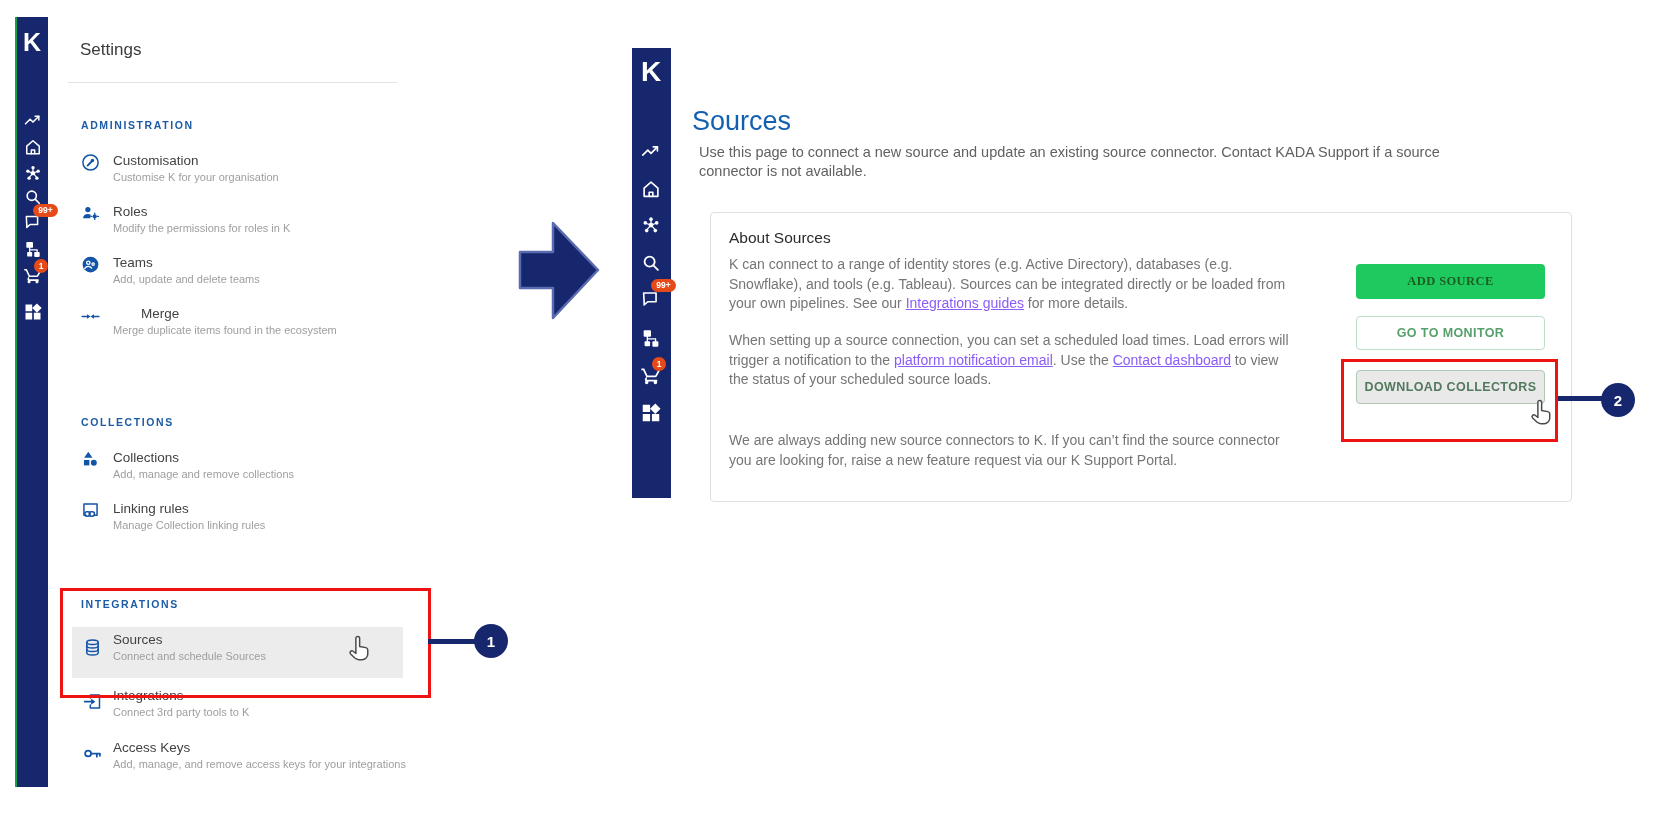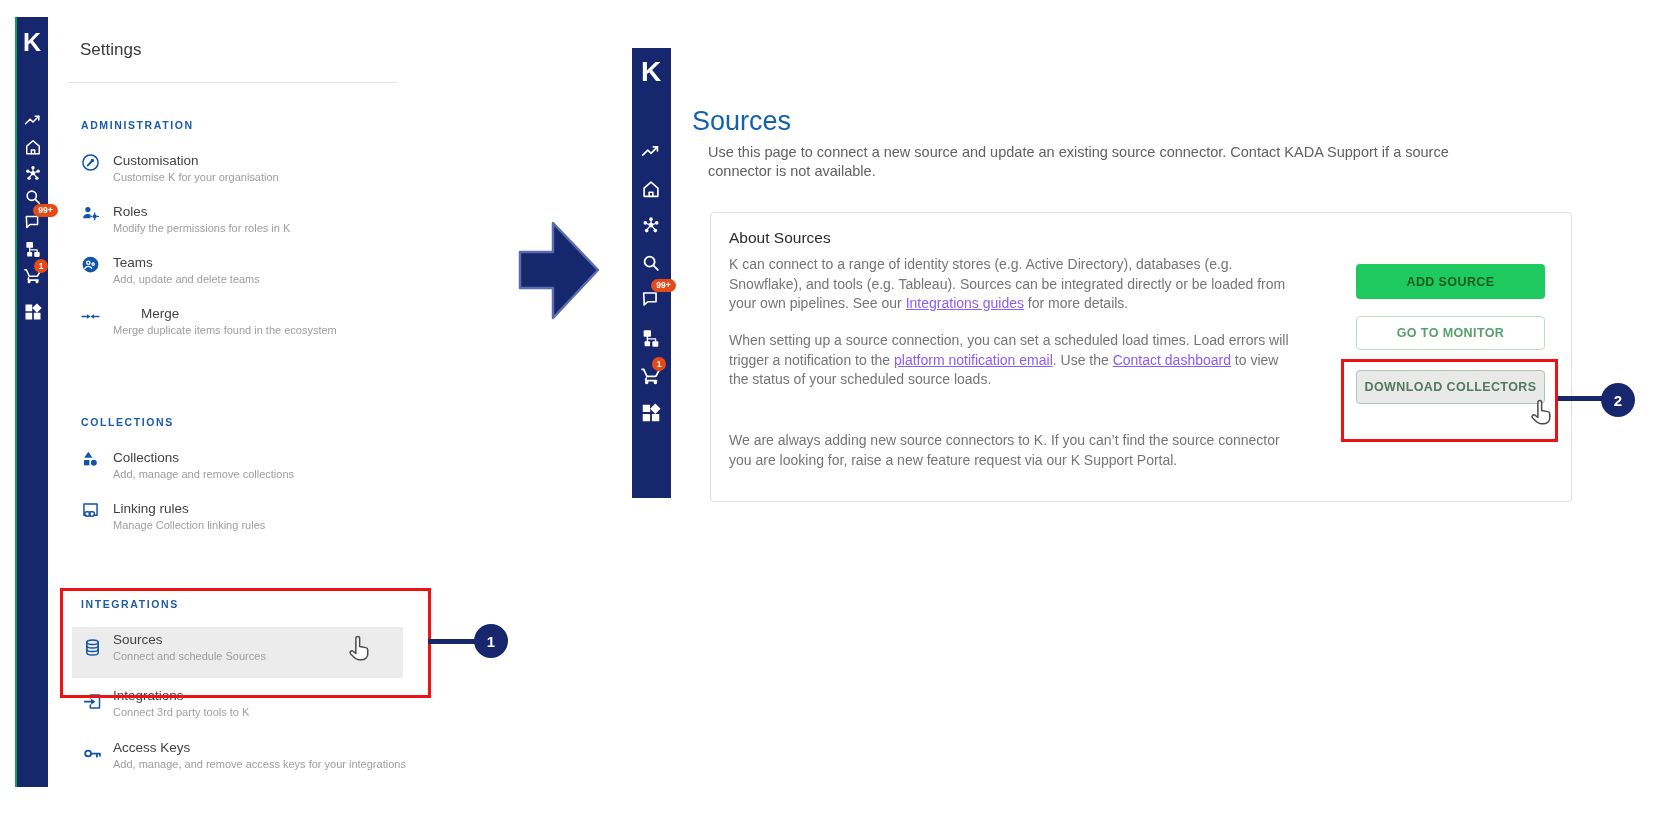--- a/index.html
+++ b/index.html
@@ -297,36 +297,36 @@
       <div class="badge dot" style="left:12px;top:-7px;">1</div>
     </div>
     <div class="nav-item" style="left:8px;top:354px;width:22px;height:22px;">
       <svg viewBox="0 0 24 24">
           <path class="f" d="M13 13v8h8v-8h-8zM3 21h8v-8H3v8zM3 3v8h8V3H3zm13.7-1.3L11 7.3 16.7 13l5.7-5.7-5.7-5.6z"></path>
         </svg>
     </div>
   </div>
 
   <div class="sources-title" style="left:92px;top:106px;">Sources</div>
-  <div class="sources-desc" style="left:108px;top:143px;">Use this page to connect a new source and update an existing source connector. Contact KADA Support if a source connector is not available.</div>
+  <div class="sources-desc" style="left:99px;top:143px;">Use this page to connect a new source and update an existing source connector. Contact KADA Support if a source connector is not available.</div>
 
   <div class="card" style="left:110px;top:212px;width:860px;height:288px;">
     <div class="card-title" style="left:18px;top:16px;">About Sources</div>
 
     <div class="para" style="left:18px;top:42px;">
       <span>K can connect to a range of identity stores (e.g. Active Directory), databases (e.g. Snowflake), and tools (e.g. Tableau). Sources can be integrated directly or be loaded from your own pipelines. See our </span><a href="#">Integrations guides</a><span> for more details.</span>
     </div>
 
     <div class="para" style="left:18px;top:118px;">
       <span>When setting up a source connection, you can set a scheduled load times. Load errors will trigger a notification to the </span><a href="#">platform notification email</a><span>. Use the </span><a href="#">Contact dashboard</a><span> to view the status of your scheduled source loads.</span>
     </div>
 
     <div class="para" style="left:18px;top:218px;">We are always adding new source connectors to K. If you can’t find the source connector you are looking for, raise a new feature request via our K Support Portal.</div>
 
-    <div class="btn btn-primary" style="left:645px;top:51px;">ADD SOURCE</div>
+    <div class="btn btn-primary" style="left:645px;top:51px;font-family:Liberation Serif, serif;">ADD SOURCE</div>
     <div class="btn btn-hover" style="left:645px;top:157px;">DOWNLOAD COLLECTORS</div>
     <div class="btn btn-outline" style="left:645px;top:103px;">GO TO MONITOR</div>
   </div>
 
   <div class="redbox" style="left:741px;top:359px;width:211px;height:77px;"></div>
   <div class="conn" style="left:958px;top:396px;width:46px;"></div>
   <div class="callout" style="left:1001px;top:383px;">2</div>
   <div class="cursor" style="left:926px;top:398px;">
     <svg viewBox="0 0 24 24">
         <path d="M9.5 3.5c0-.8.7-1.5 1.5-1.5s1.5.7 1.5 1.5V10l4.9.9c.9.2 1.6 1 1.6 1.9V16c0 2.5-2 4.5-4.5 4.5h-2.6c-1.2 0-2.3-.5-3.2-1.3L5.3 16c-.6-.6-.6-1.5 0-2.1.5-.5 1.4-.6 2-.1l2.2 1.8z" fill="#ffffff" stroke="#4a4a4a" stroke-width="1.2" stroke-linejoin="round"></path>

